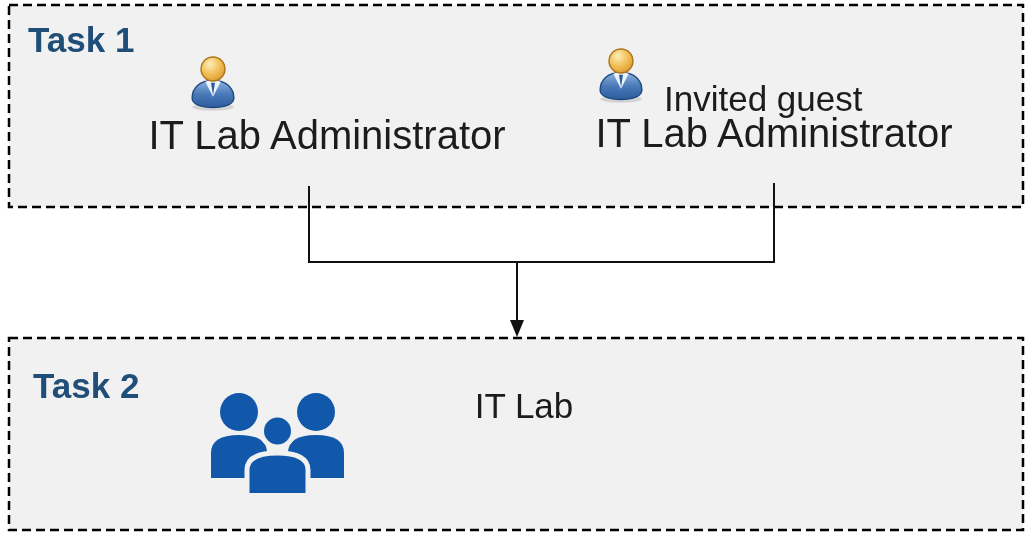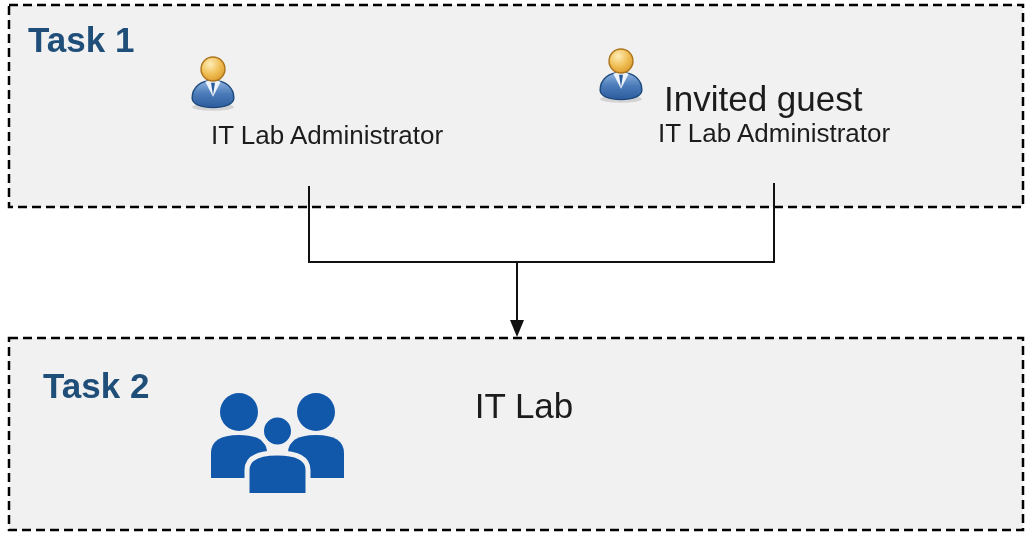--- a/index.html
+++ b/index.html
@@ -23,21 +23,21 @@
 
   .task-label {
     font-size: 35px; line-height: 40px; font-weight: 700;
     color: var(--task-label, #1F4E79); white-space: nowrap;
   }
   .name {
     font-size: 35px; line-height: 40px;
     color: var(--body-text, #1C1C1C); white-space: nowrap;
   }
   .role {
-    font-size: 26px; line-height: 40px;
+    font-size: 40px; line-height: 40px;
     color: var(--body-text, #1C1C1C); white-space: nowrap;
     transform: translateX(-50%);
   }
   .group-name {
     font-size: 35px; line-height: 44px; text-align: center;
     color: var(--body-text, #1C1C1C); white-space: nowrap;
     transform: translateX(-50%);
   }
 </style>
 </head>
@@ -93,21 +93,21 @@
     <use href="#personIcon"></use>
   </svg>
   <div class="abs role" style="left:327px; top:115px">IT Lab Administrator</div>
 
   <svg class="abs" style="left:592px; top:47px" width="58" height="58">
     <use href="#personIcon"></use>
   </svg>
   <div class="abs name" style="left:664px; top:79px">Invited guest</div>
   <div class="abs role" style="left:774px; top:113px">IT Lab Administrator</div>
 
-  <div class="abs task-label" style="left:43px; top:366px">Task 2</div>
+  <div class="abs task-label" style="left:33px; top:366px">Task 2</div>
 
   <svg class="abs" style="left:205px; top:389px" width="145" height="104">
     <use href="#groupIcon"></use>
   </svg>
 
   <div class="abs group-name" style="left:524px; top:384px">
     <div>IT Lab</div>
   </div>
 
 </div>

